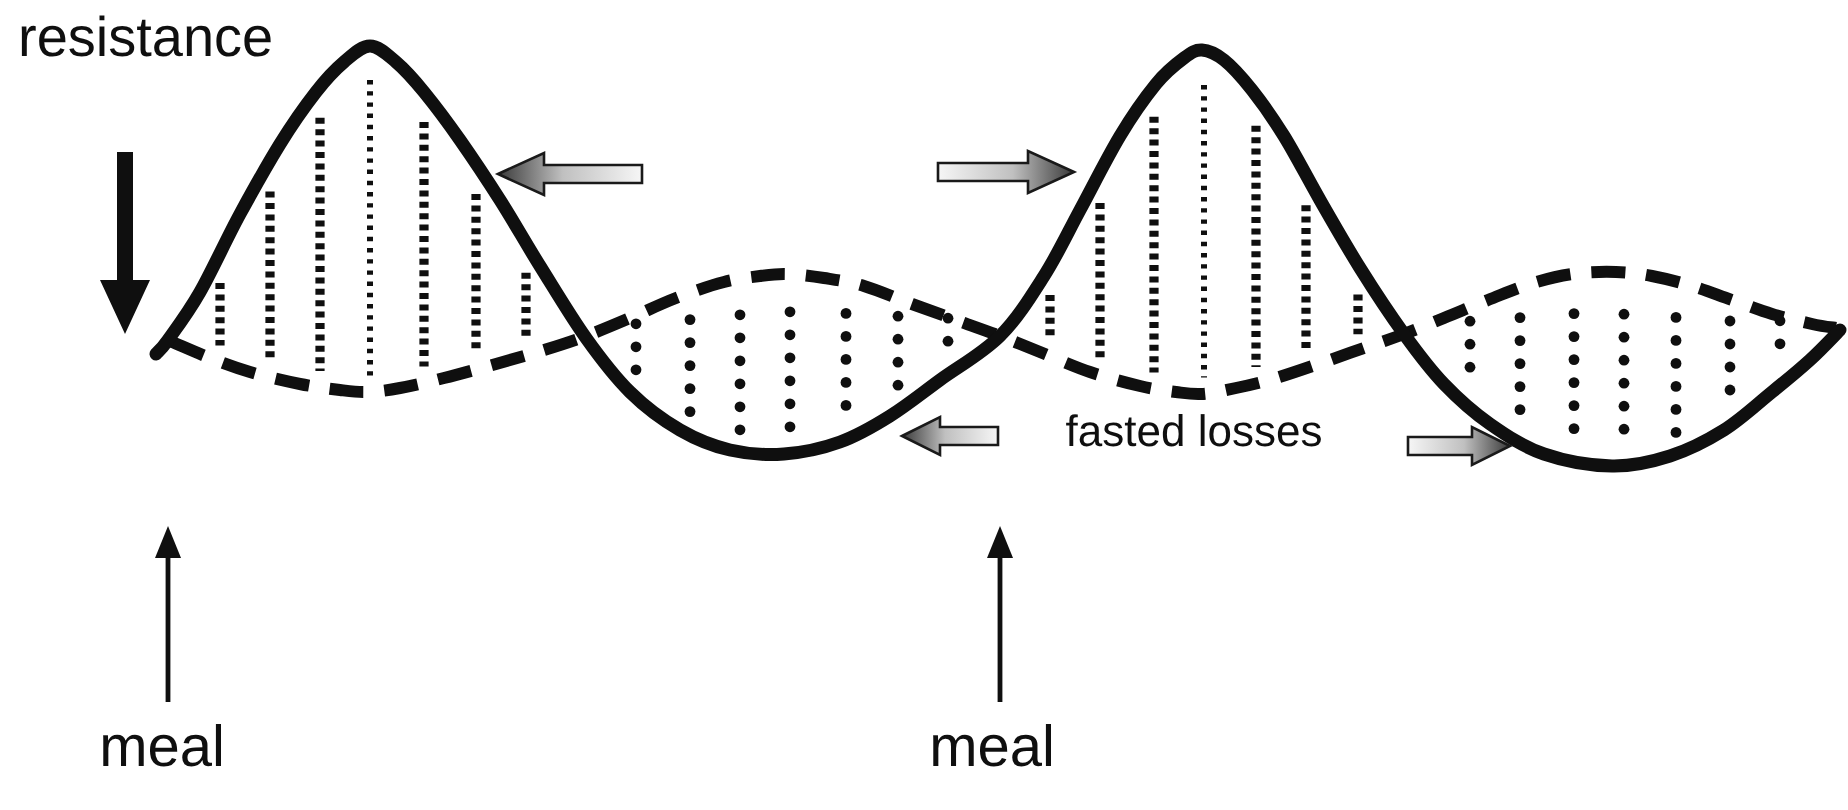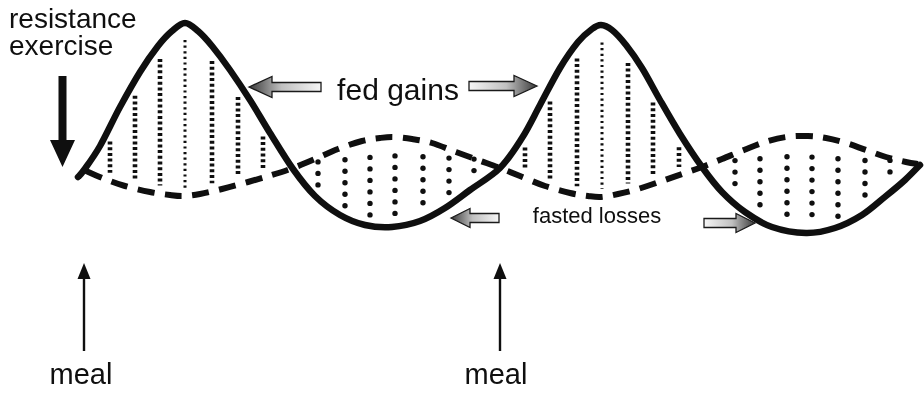--- a/index.html
+++ b/index.html
@@ -158,19 +158,17 @@
       <g>
         <polygon points="451,218 470,208.5 470,213.5 499,213.5 499,222.5 470,222.5 470,227.5" fill="url(#ag2)" stroke="#1a1a1a" stroke-width="1.3" stroke-linejoin="miter"></polygon>
       </g>
       <g>
         <polygon points="755,223 736,213.5 736,218.5 704,218.5 704,227.5 736,227.5 736,232.5" fill="url(#ag3)" stroke="#1a1a1a" stroke-width="1.3" stroke-linejoin="miter"></polygon>
       </g>
     </svg>
 
   <div class="lbl" id="lbl-resistance">
     <span>resistance</span>
-    <span>exercise</span>
   </div>
-  <div class="lbl" id="lbl-fed">fed gains</div>
   <div class="lbl" id="lbl-fasted">fasted losses</div>
   <div class="lbl" id="lbl-meal-1">meal</div>
   <div class="lbl" id="lbl-meal-2">meal</div>
 </div>
 
 </body></html>

